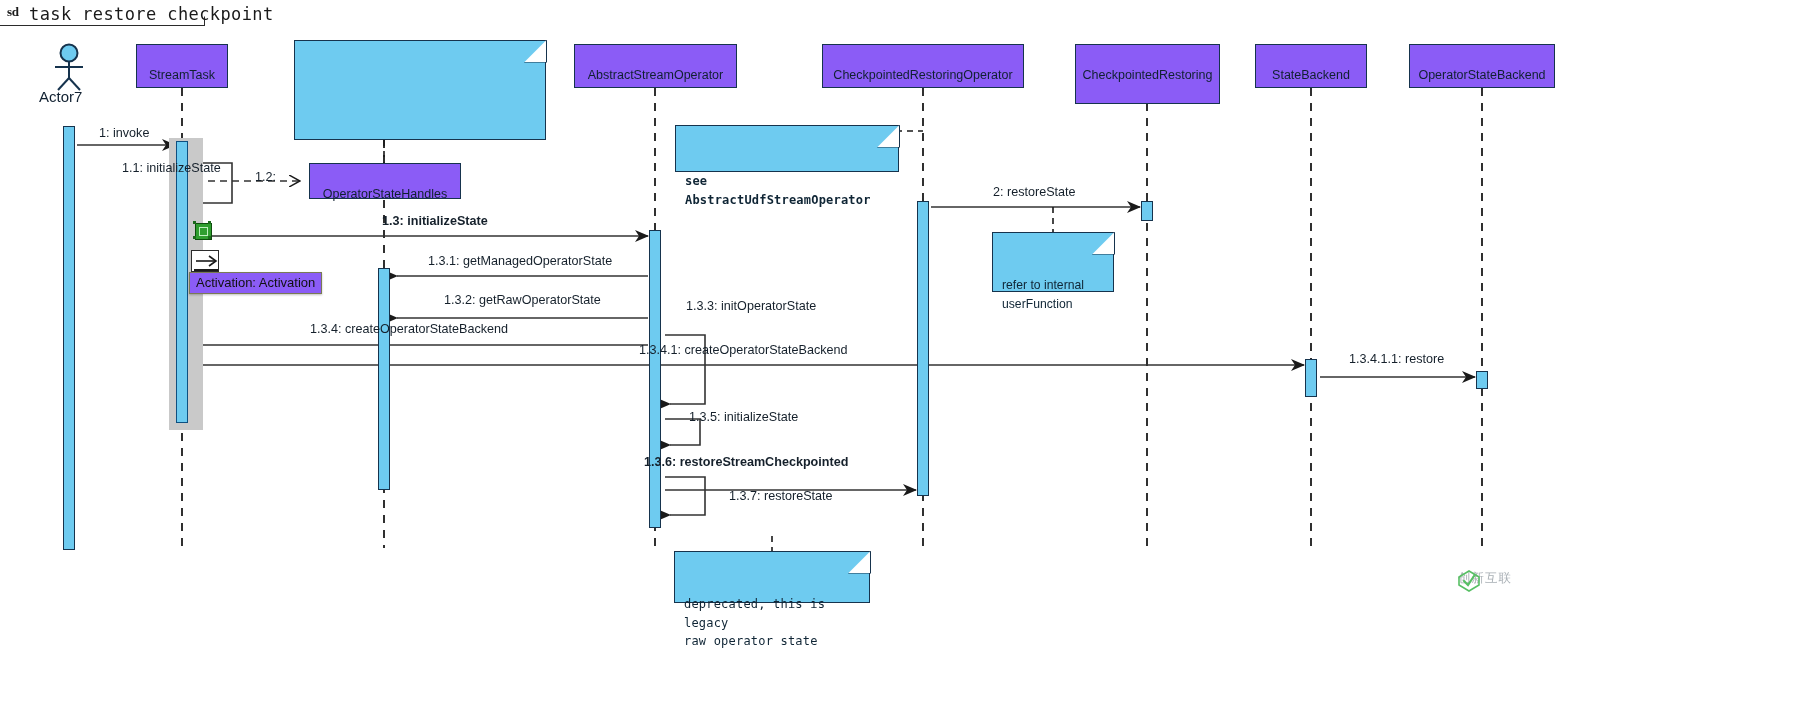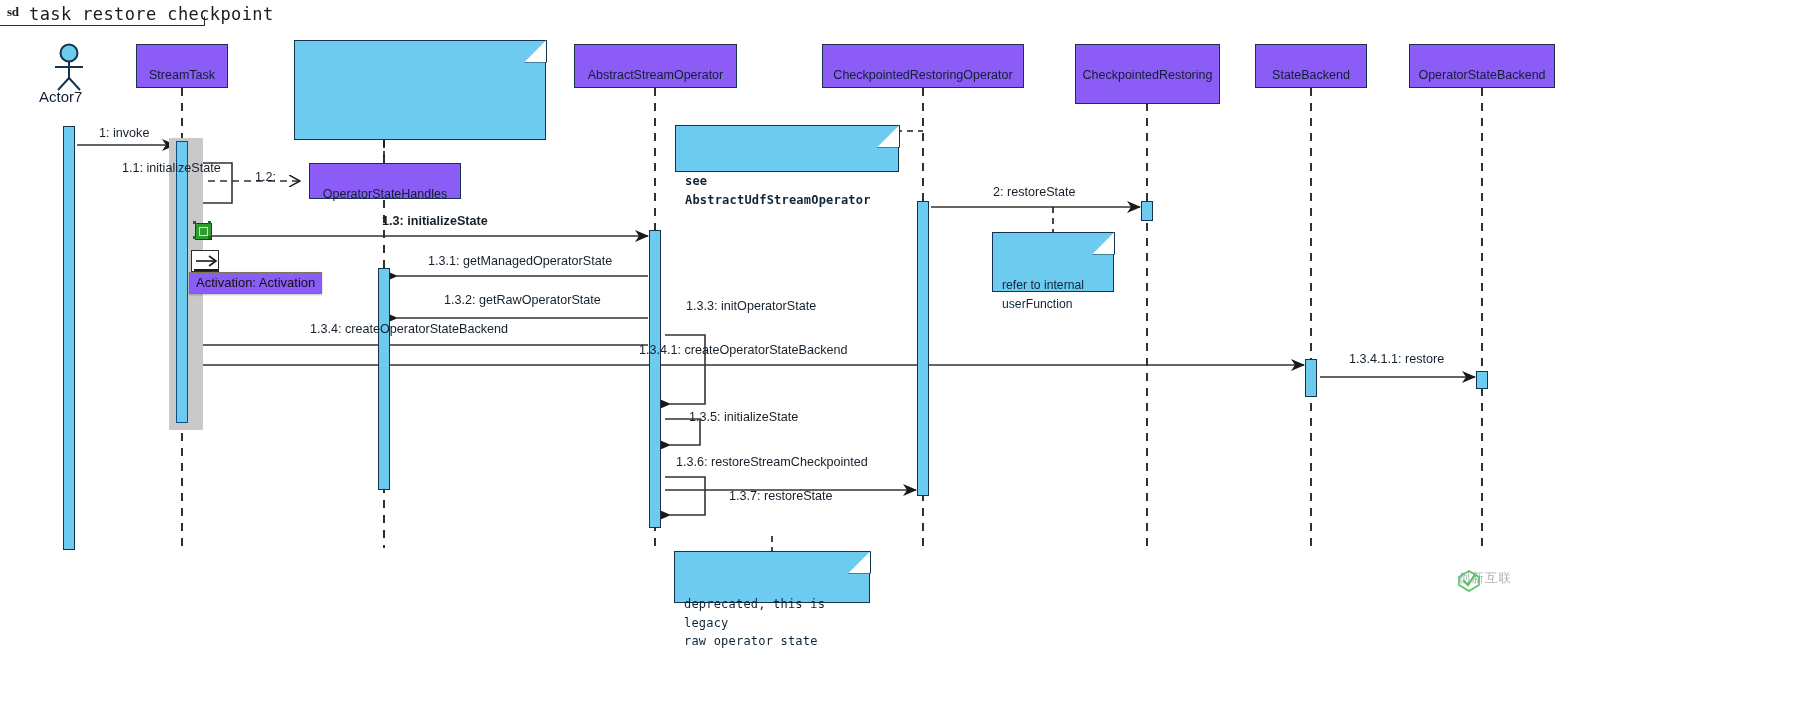--- a/index.html
+++ b/index.html
@@ -266,21 +266,21 @@
   <div class="msg" style="left:686px;top:299px;">1.3.3: initOperatorState</div>
 
   <div class="msg" style="left:310px;top:322px;">1.3.4: createOperatorStateBackend</div>
 
   <div class="msg" style="left:639px;top:343px;">1.3.4.1: createOperatorStateBackend</div>
 
   <div class="msg" style="left:1349px;top:352px;">1.3.4.1.1: restore</div>
 
   <div class="msg" style="left:689px;top:410px;">1.3.5: initializeState</div>
 
-  <div class="msg" style="left:676px;top:455px;">1.3.6: restoreStreamCheckpointed</div>
+  <div class="msg" style="left:644px;top:455px;font-weight:bold;">1.3.6: restoreStreamCheckpointed</div>
 
   <div class="msg" style="left:729px;top:489px;">1.3.7: restoreState</div>
 
   <div class="msg" style="left:993px;top:185px;">2: restoreState</div>
 
   <div class="handle" style="left:195px;top:223px;"></div>
   <div class="handle-dot" style="left:193px;top:221px;"></div>
   <div class="handle-dot" style="left:208px;top:221px;"></div>
   <div class="handle-dot" style="left:193px;top:236px;"></div>
   <div class="handle-dot" style="left:208px;top:236px;"></div>

